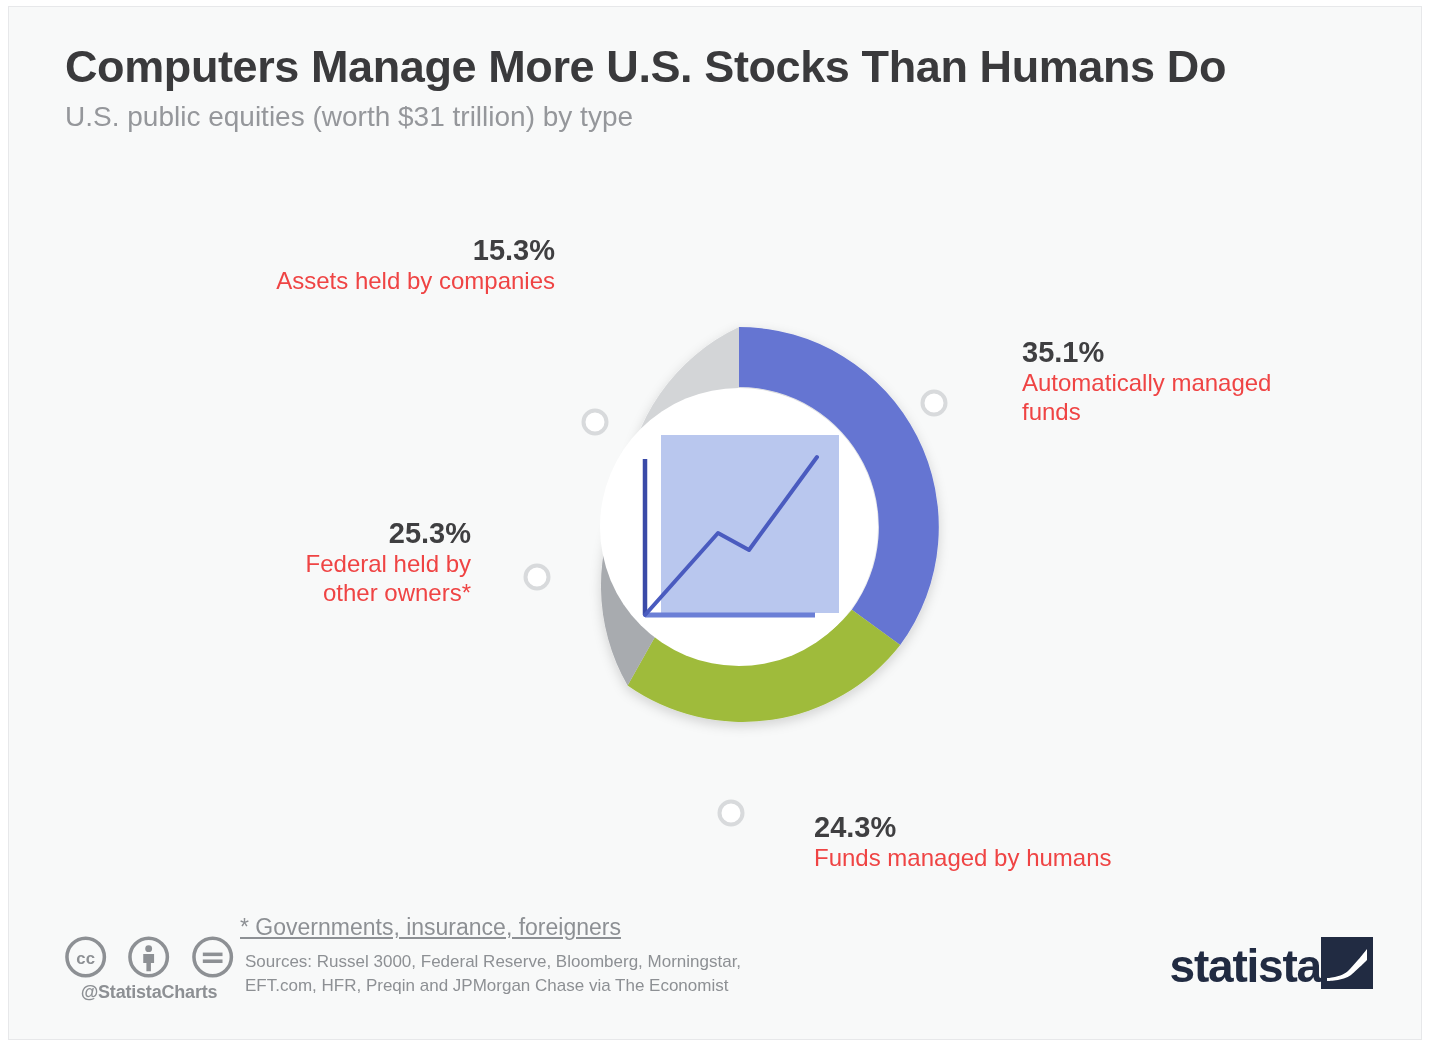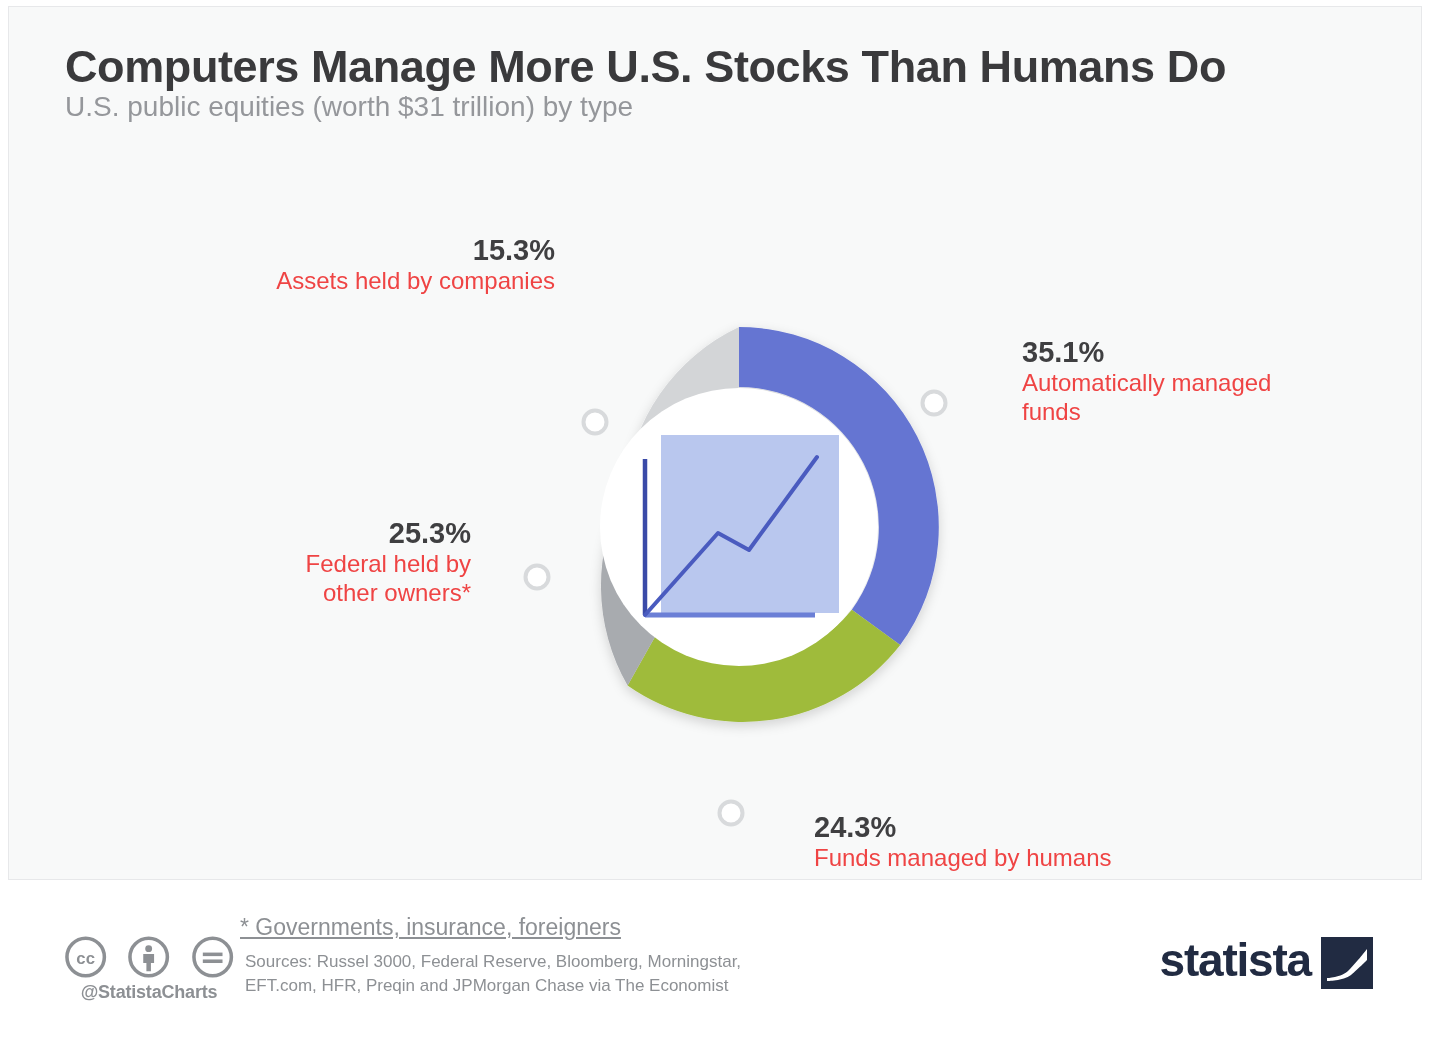--- a/index.html
+++ b/index.html
@@ -13,39 +13,40 @@
     font-family: "Liberation Sans", sans-serif;
     overflow: hidden;
   }
 
   
   #infographic-card {
     position: absolute;
     left: 8px;
     top: 6px;
     width: 1414px;
-    height: 874px;
+    height: 1034px;
     background: #f8f9f9;
     border: 1px solid #e7e8ea;
     box-sizing: border-box;
   }
 
   
   #header { position: absolute; left: 56px; top: 36px; width: 1300px; }
   #chart-title {
     font-size: 45px;
     font-weight: bold;
     color: #3a3a3c;
     letter-spacing: -0.4px;
     line-height: 1.08;
     white-space: nowrap;
   }
   #chart-subtitle {
     font-size: 28px;
     color: #95979b;
+    margin-top: 10px;
     line-height: 1.1;
     white-space: nowrap;
   }
 
   
   #donut-area {
     position: absolute;
     left: 0px;
     top: 150px;
     width: 1414px;
@@ -111,22 +112,21 @@
     color: #8d9094;
     margin-top: 3px;
     letter-spacing: -0.2px;
   }
 
   #statista-logo {
     position: absolute;
     right: 48px;
     top: 930px;
     display: flex;
-    align-items: flex-start;
-    gap: 10px;
+    align-items: flex-end;
   }
   #statista-wordmark {
     font-size: 46px;
     font-weight: bold;
     color: #212b42;
     letter-spacing: -1.2px;
     line-height: 1;
   }
 </style>
 </head>

